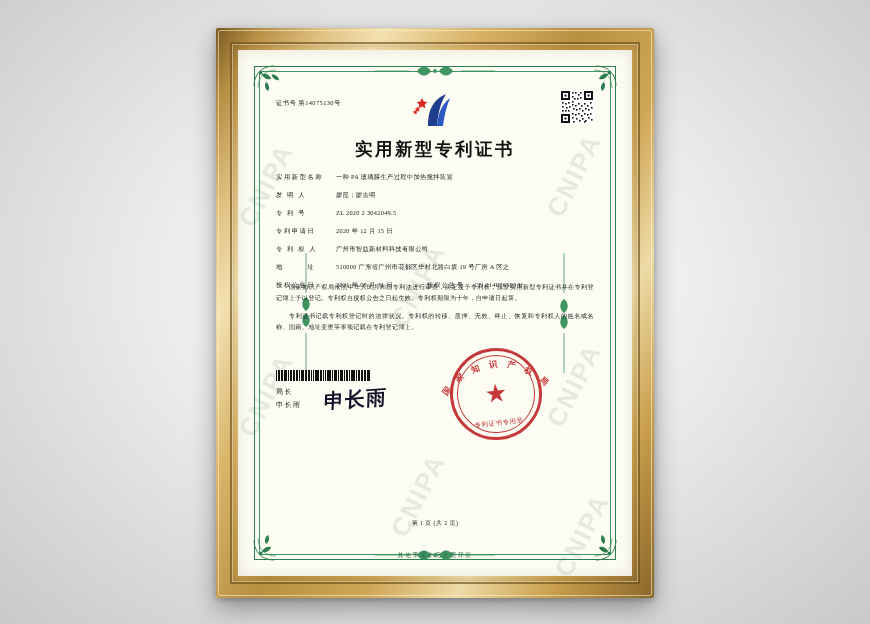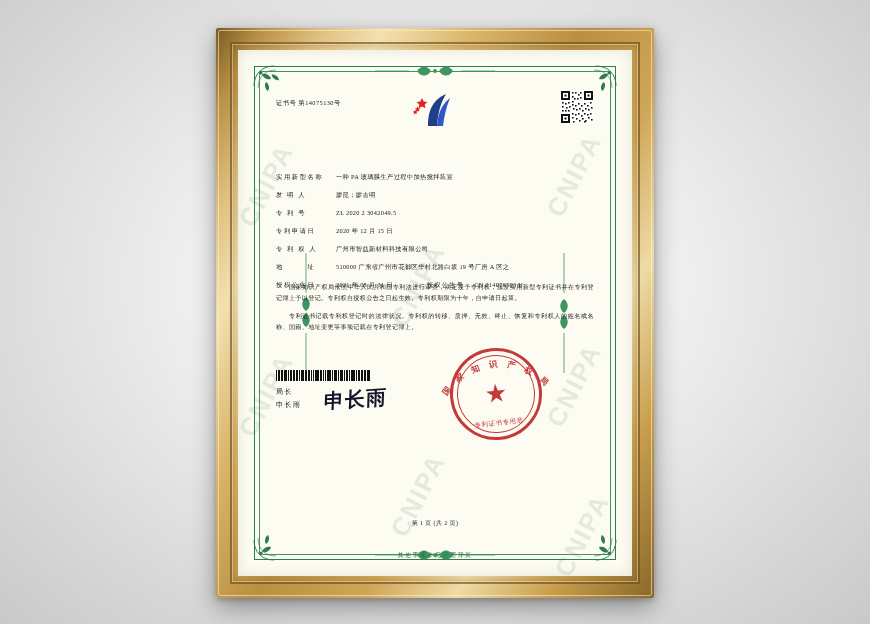--- a/index.html
+++ b/index.html
@@ -497,20 +497,21 @@
             <path d="M22 36 C22 22 26 10 40 4 C34 14 32 24 31 36 Z" fill="#1f3e8c"></path>
             <path d="M31 36 C32 24 35 15 44 8 C40 18 38 27 37 36 Z" fill="#2c59c2"></path>
             <g fill="#e02520">
               <path d="M16 8 l1.7 3.4 3.7 .5 -2.7 2.6 .7 3.7 -3.4 -1.8 -3.4 1.8 .7 -3.7 -2.7 -2.6 3.7 -.5z"></path>
               <path d="M22 18 l1.1 2.2 2.4 .3 -1.8 1.7 .5 2.4 -2.2 -1.2 -2.2 1.2 .5 -2.4 -1.8 -1.7 2.4 -.3z" transform="translate(-6 2) scale(0.8)"></path>
               <path d="M27 25 l1 2 2.2 .3 -1.6 1.6 .4 2.2 -2 -1.1 -2 1.1 .4 -2.2 -1.6 -1.6 2.2 -.3z" transform="translate(-11 1) scale(0.75)"></path>
             </g>
           </svg>
         </div>
 
+        <div class="title">实用新型专利证书</div>
 
         <div class="fields">
           <div class="field">
             <div class="label">实用新型名称</div>
             <div class="value">一种 PA 玻璃膜生产过程中加热搅拌装置</div>
           </div>
           <div class="field">
             <div class="label">发 明 人</div>
             <div class="value">廖昆；廖古明</div>
           </div>

